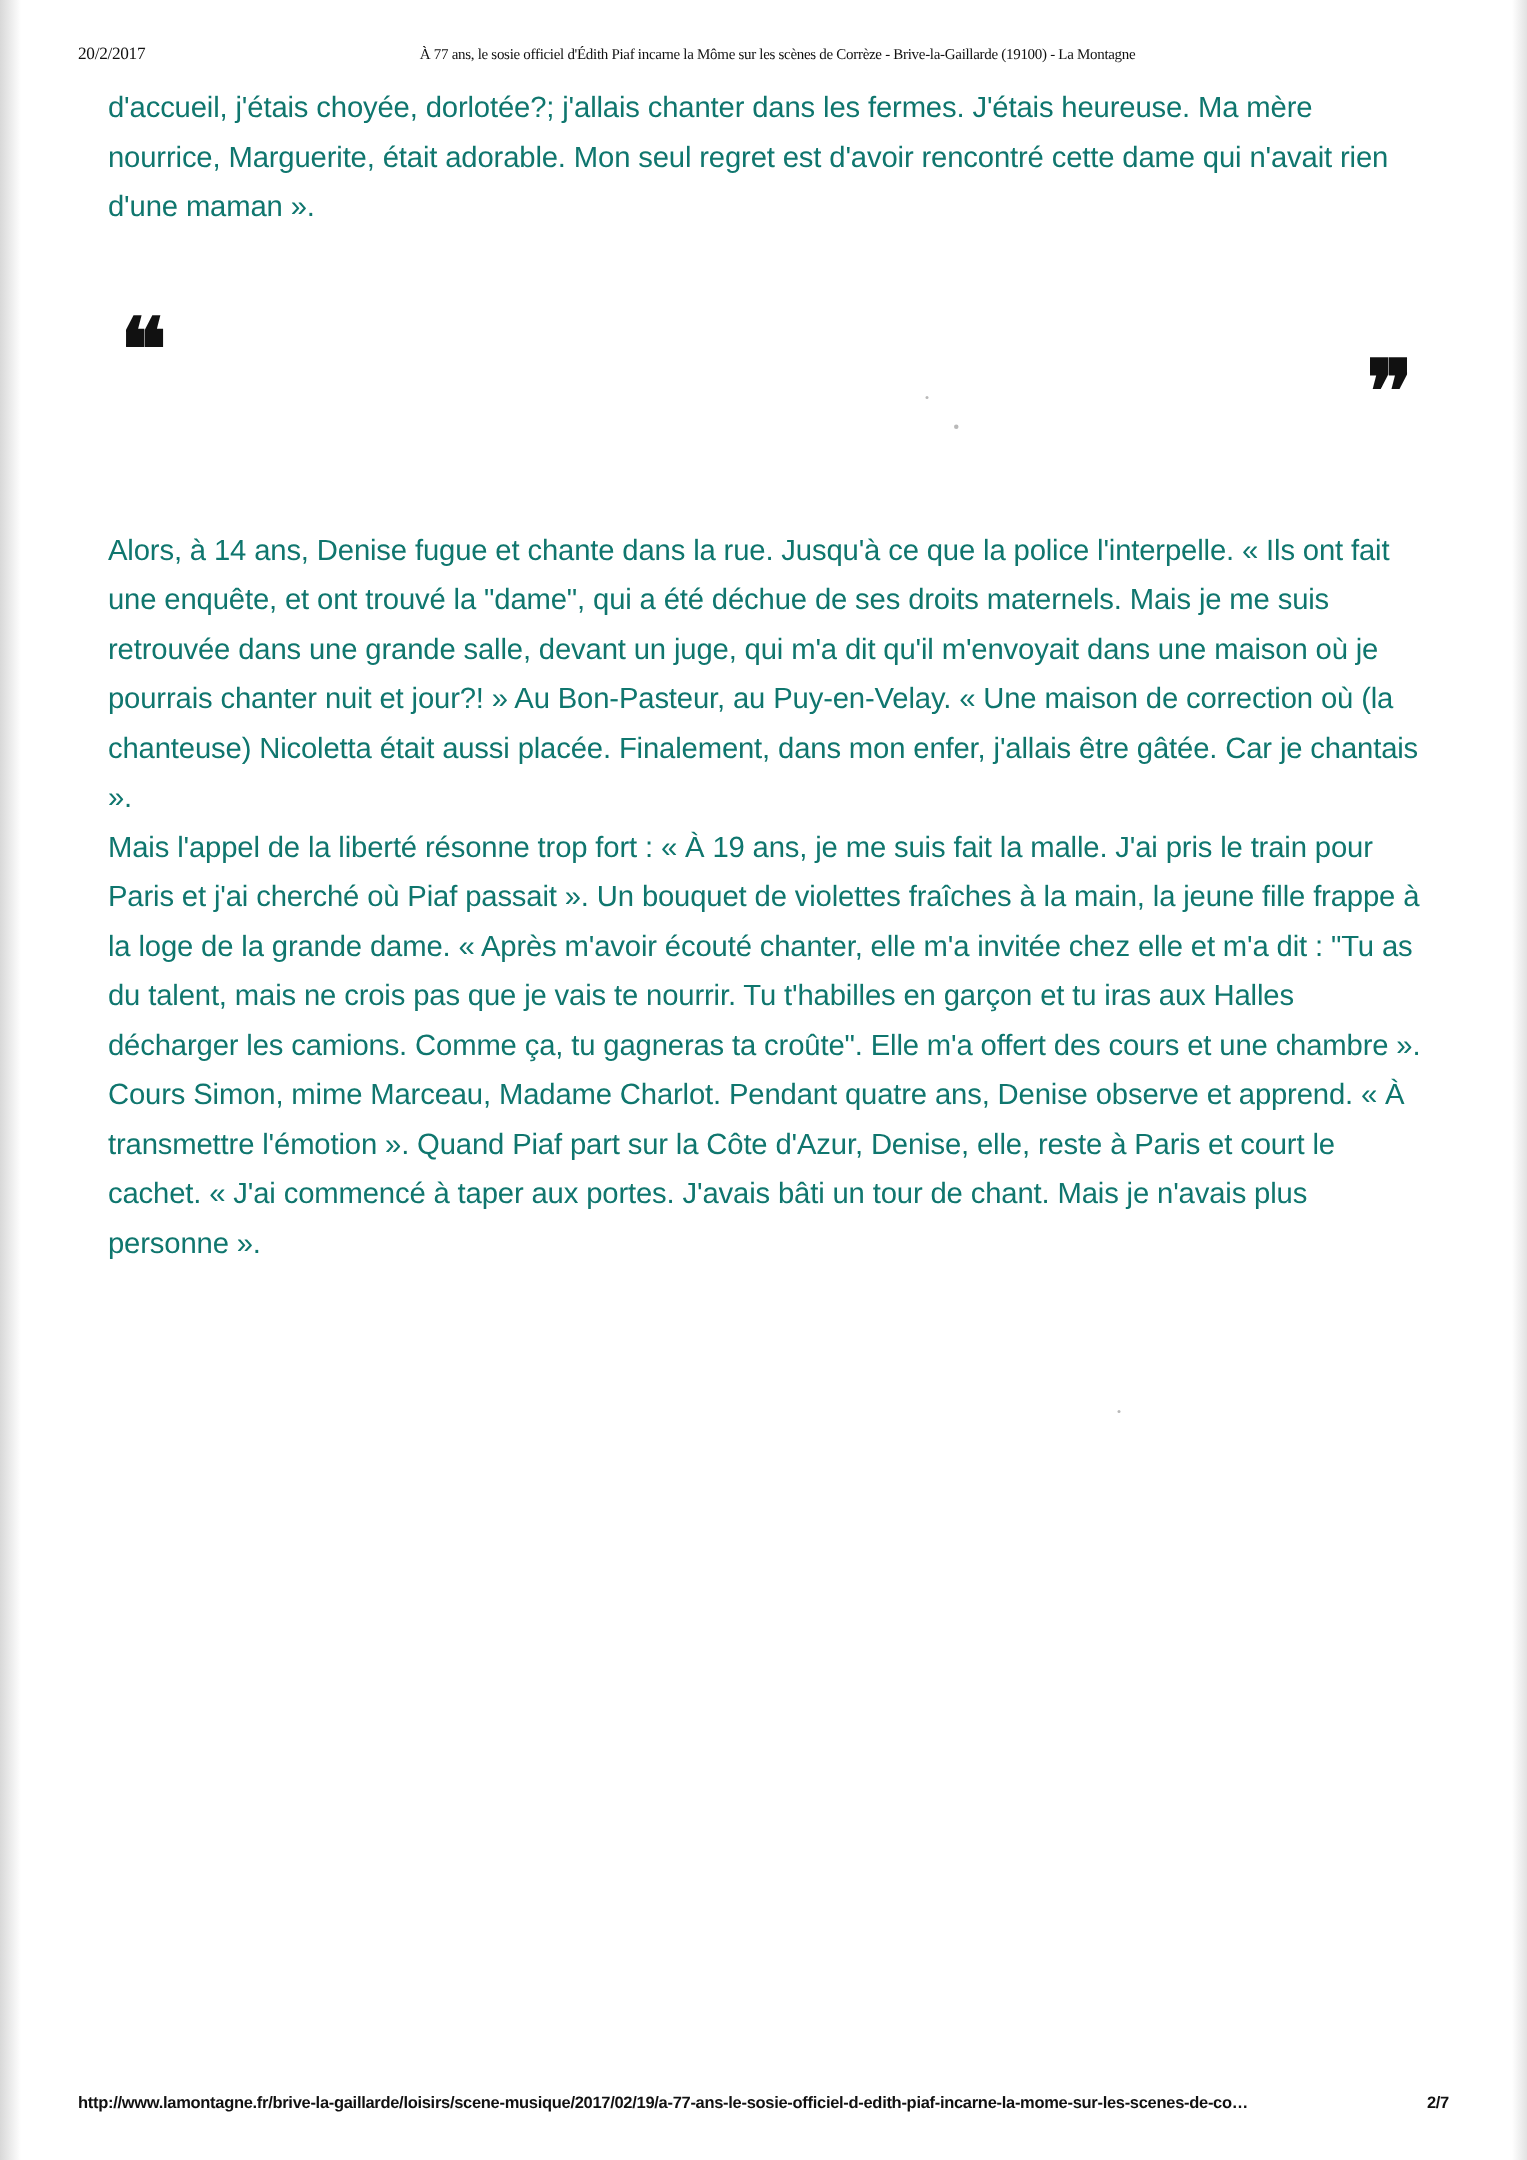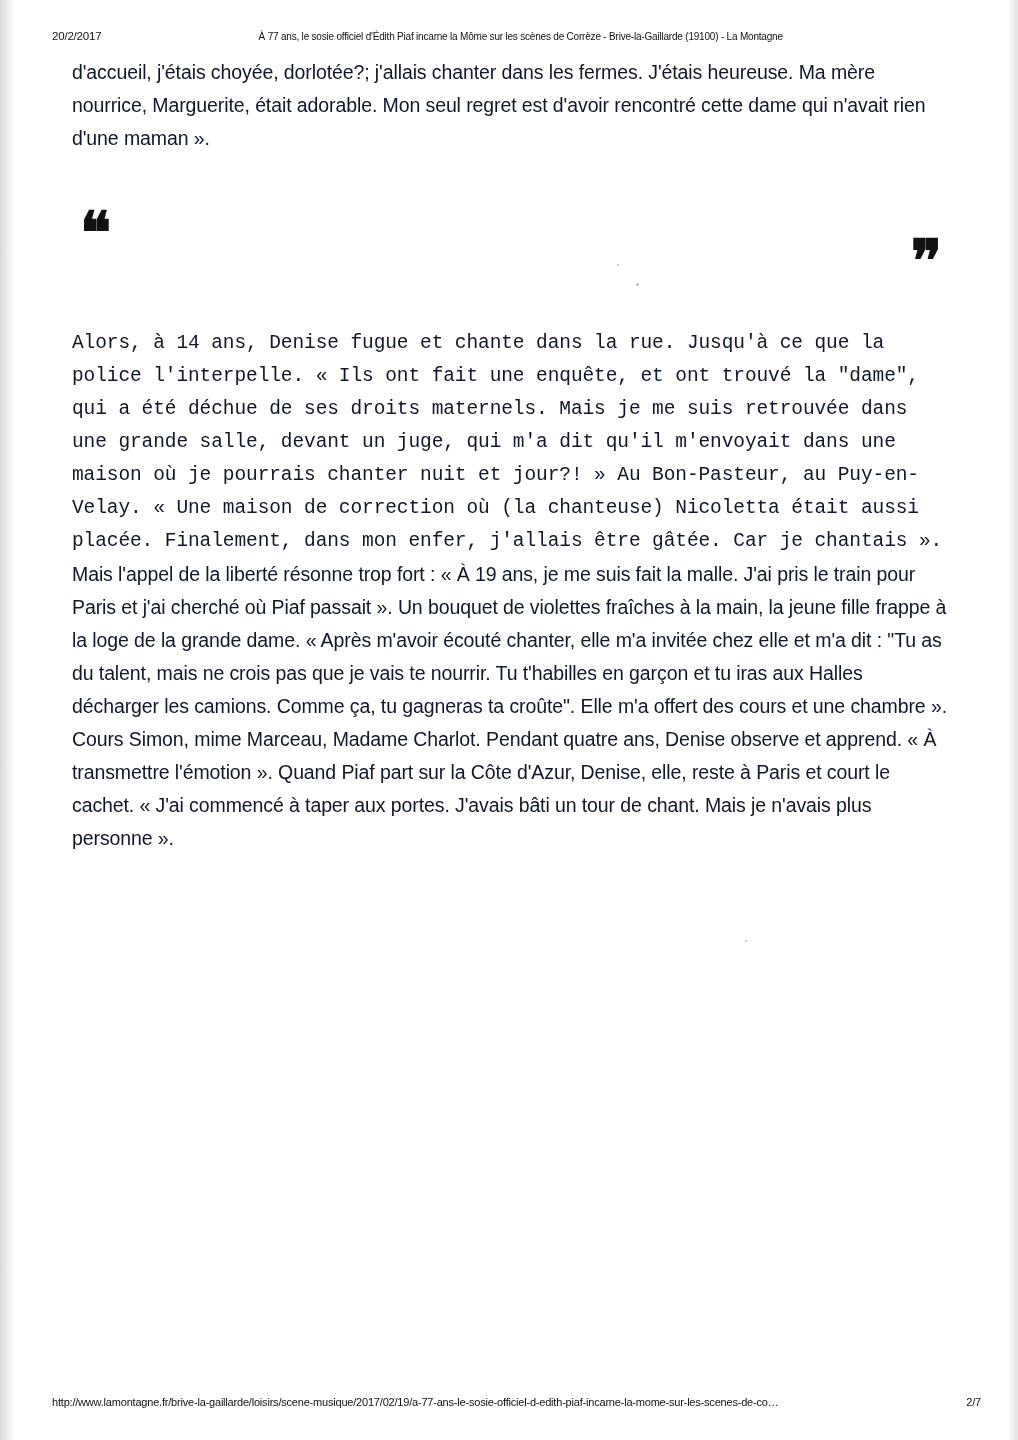--- a/index.html
+++ b/index.html
@@ -35,20 +35,21 @@
     pointer-events: none;
   }
 
   .header {
     position: absolute;
     top: 30px;
     left: 52px;
     right: 60px;
     display: flex;
     align-items: center;
+    font-family: Liberation Serif, serif;
   }
   .header .date {
     font-size: 11.5px;
     color: #111;
     letter-spacing: -0.2px;
     white-space: nowrap;
   }
   .header .htitle {
     flex: 1;
     text-align: center;
@@ -63,21 +64,21 @@
     position: absolute;
     top: 56px;
     left: 72px;
     width: 878px;
   }
 
   p.body {
     font-size: 19.5px;
     line-height: 33px;
     margin: 0 0 0 0;
-    color: #0f172a;
+    color: #0f766e;
     letter-spacing: -0.1px;
   }
 
   .lead {
     margin-top: 0;
   }
 
   .pullquote {
     position: relative;
     margin: 52px 0 0 0;
@@ -102,44 +103,44 @@
   .quote-open {
     left: 8px;
     top: -2px;
   }
   .quote-close {
     right: 8px;
     top: 26px;
   }
 
   .para-block {
-    margin-top: 28px;
-    font-family: Liberation Mono, monospace;
+    margin-top: 52px;
   }
 
   h2.section {
     font-family: "Liberation Serif", serif;
     font-weight: normal;
     font-size: 33px;
     line-height: 40px;
     margin: 44px 0 14px 0;
     color: #111;
     letter-spacing: 0.2px;
   }
 
   .footer {
     position: absolute;
     bottom: 32px;
     left: 52px;
-    right: 37px;
+    right: 52px;
     display: flex;
     align-items: flex-end;
     font-size: 11px;
     color: #111;
     letter-spacing: -0.2px;
+    font-weight: bold;
   }
   .footer .url {
     flex: 1;
     white-space: nowrap;
     overflow: hidden;
   }
   .footer .pageno {
     white-space: nowrap;
     padding-left: 10px;
   }

